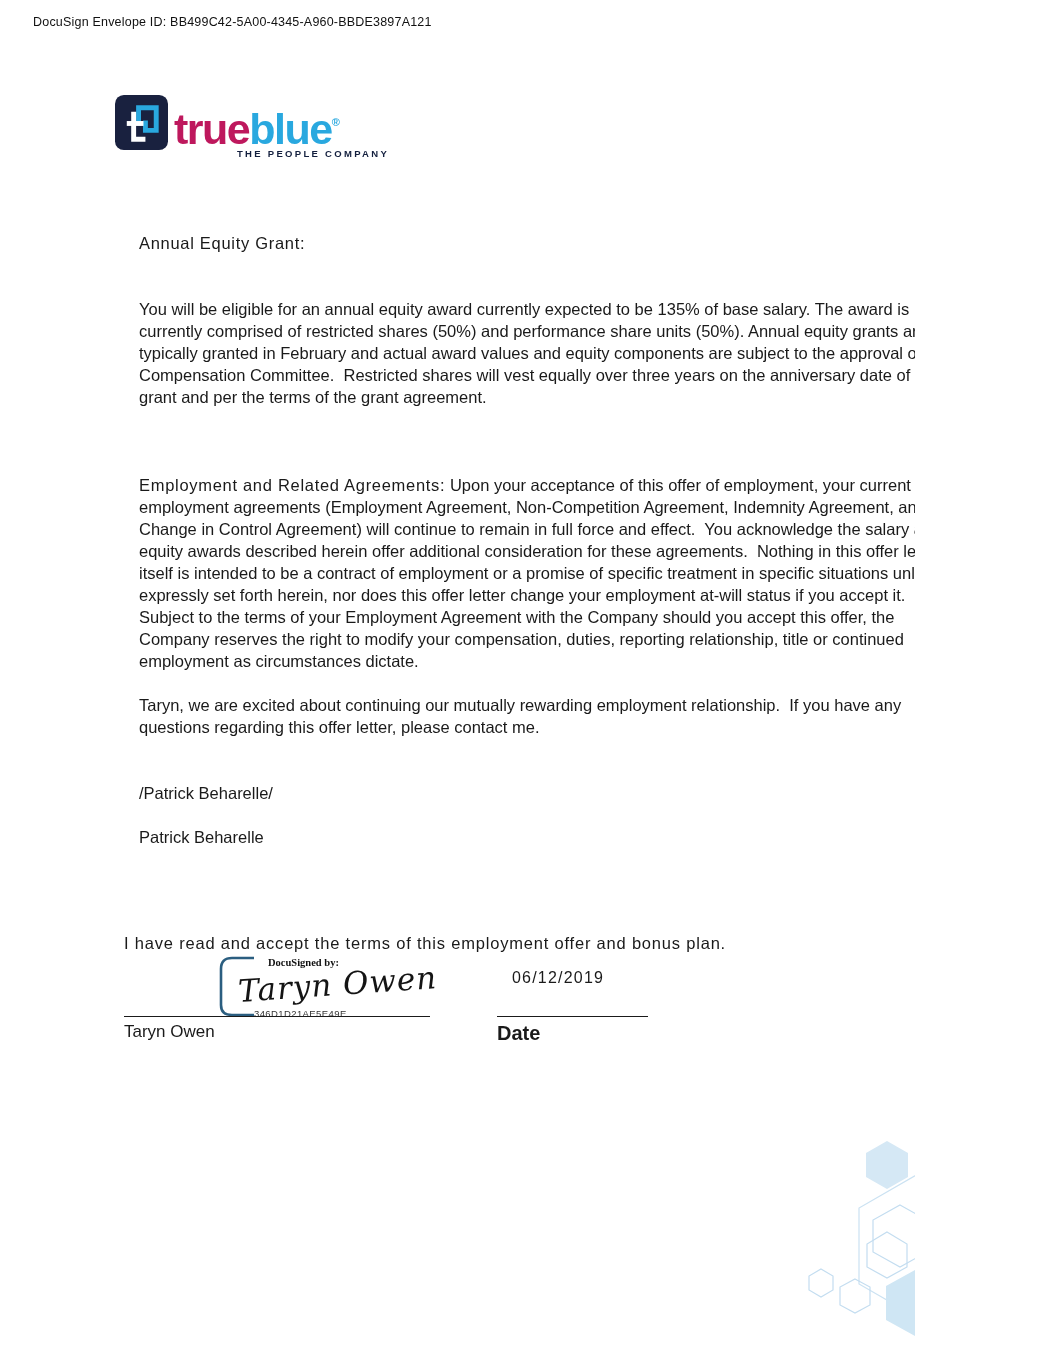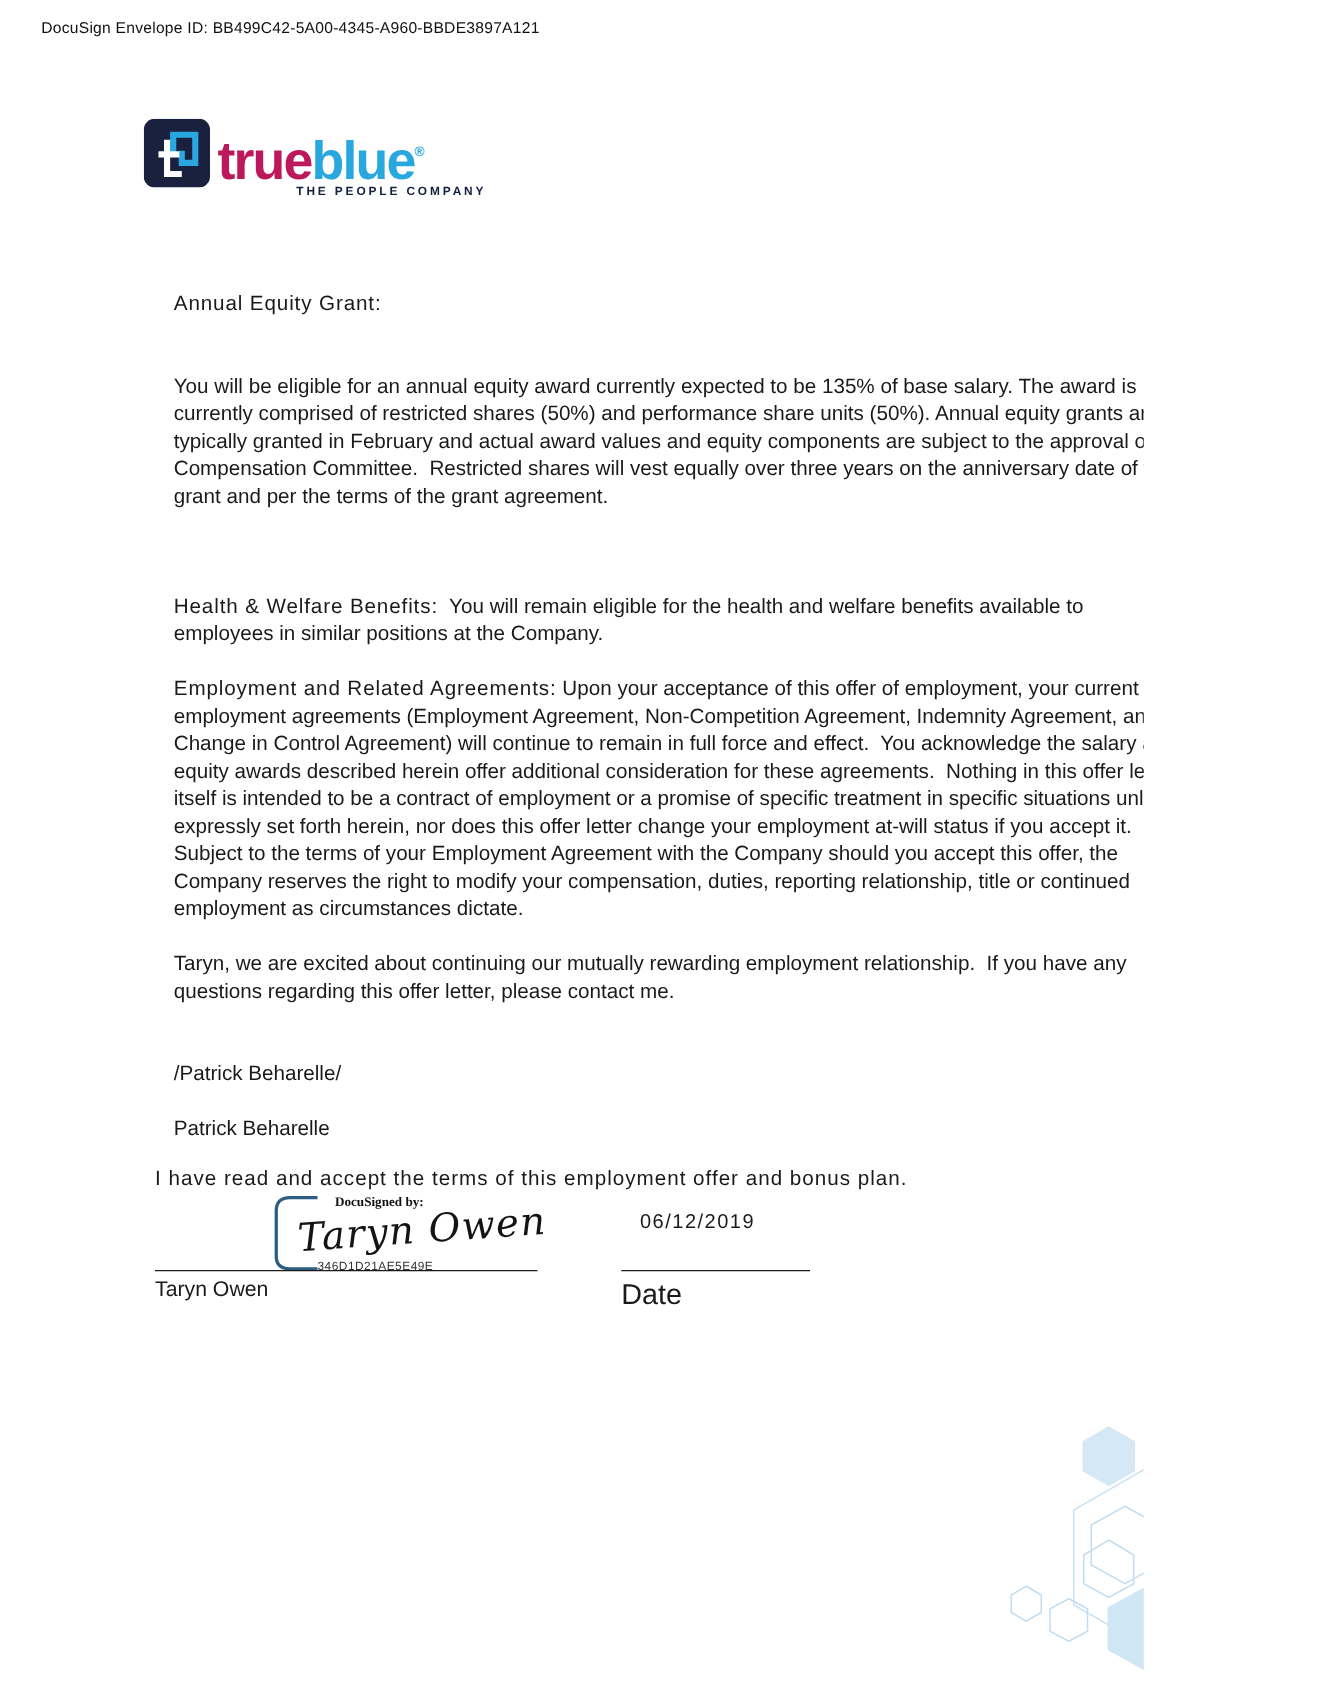--- a/index.html
+++ b/index.html
@@ -49,21 +49,21 @@
     position:absolute;left:114px;top:14px;
     font-family:"DejaVu Serif", serif;font-style:italic;
     font-size:31px;color:#141414;transform:rotate(-4deg);letter-spacing:1px;
     white-space:nowrap;
   }
   .sig-id{position:absolute;left:130px;top:56px;font-size:9.5px;color:#333;letter-spacing:0.4px;}
   .sig-line{position:absolute;left:0;top:64px;width:306px;border-top:1.5px solid #1a1a1a;}
   .sig-name-label{position:absolute;left:0;top:70px;font-size:17px;}
   .date-value{position:absolute;left:388px;top:17px;font-size:16px;letter-spacing:1.2px;}
   .date-line{position:absolute;left:373px;top:64px;width:151px;border-top:1.5px solid #1a1a1a;}
-  .date-label{position:absolute;left:373px;top:70px;font-size:23px;}
+  .date-label{position:absolute;left:373px;top:70px;font-size:20px;font-weight:bold;}
   
   .footer{position:absolute;left:124px;top:1229px;font-size:13.5px;line-height:19px;color:#222;}
   .accent{color:#29a8df;}
   .sep{color:#555;}
   
   .hex-decor{position:absolute;left:790px;top:1118px;}
 </style>
 </head>
 <body>
 
@@ -84,21 +84,20 @@
     <div class="tagline">THE PEOPLE COMPANY</div>
   </div>
 
   <div class="letter-body">
 
     <div class="para">
       <div class="heading">Annual Equity Grant:</div>
       <div>You will be eligible for an annual equity award currently expected to be 135% of base salary. The award is currently comprised of restricted shares (50%) and performance share units (50%). Annual equity grants are typically granted in February and actual award values and equity components are subject to the approval of the Compensation Committee.  Restricted shares will vest equally over three years on the anniversary date of the grant and per the terms of the grant agreement.</div>
     </div>
 
-    <div class="para"><span class="heading">Health &amp; Welfare Benefits:</span><span>  You will remain eligible for the health and welfare benefits available to employees in similar positions at the Company.</span></div>
 
     <div class="para"><span class="heading">Employment and Related Agreements:</span><span> Upon your acceptance of this offer of employment, your current employment agreements (Employment Agreement, Non-Competition Agreement, Indemnity Agreement, and Change in Control Agreement) will continue to remain in full force and effect.  You acknowledge the salary and equity awards described herein offer additional consideration for these agreements.  Nothing in this offer letter itself is intended to be a contract of employment or a promise of specific treatment in specific situations unless expressly set forth herein, nor does this offer letter change your employment at-will status if you accept it.  Subject to the terms of your Employment Agreement with the Company should you accept this offer, the Company reserves the right to modify your compensation, duties, reporting relationship, title or continued employment as circumstances dictate.</span></div>
 
     <div class="para"><span>Taryn, we are excited about continuing our mutually rewarding employment relationship.  If you have any questions regarding this offer letter, please contact me.</span></div>
 
     <div class="gap-line"></div>
     <div class="closing-block">/Patrick Beharelle/</div>
     <div class="gap-line"></div>
     <div class="closing-block">Patrick Beharelle</div>
   </div>

